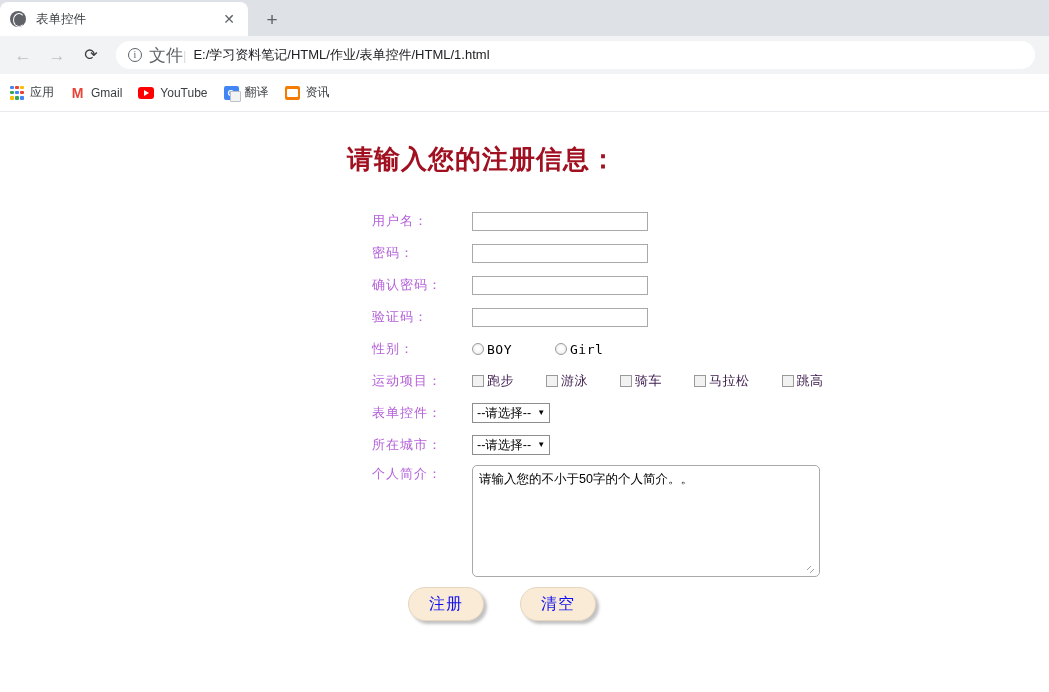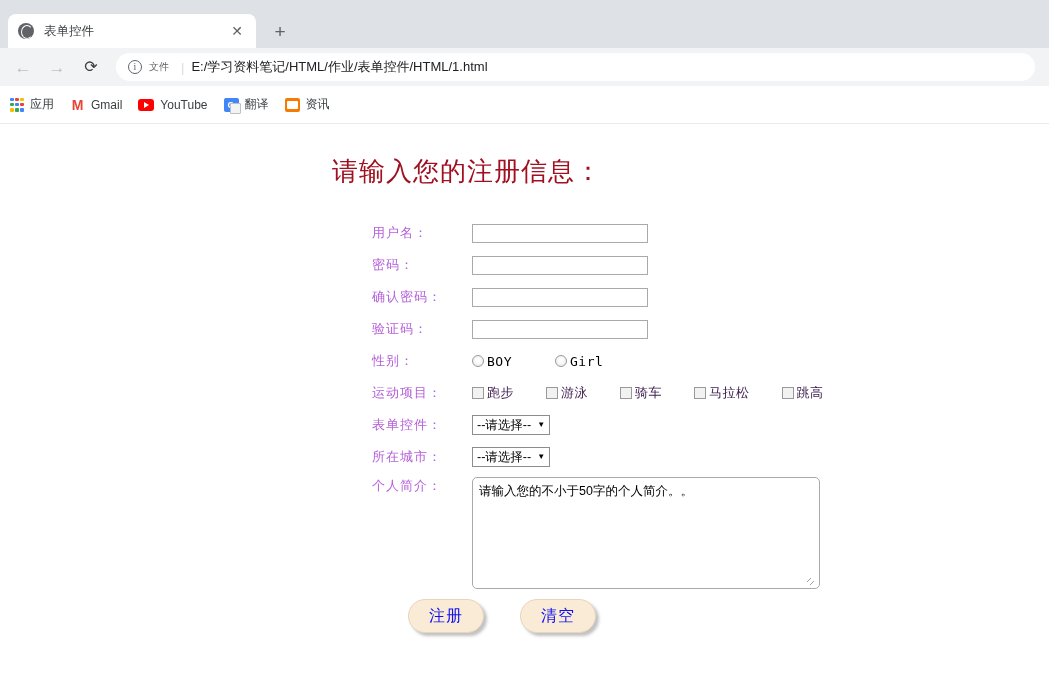--- a/index.html
+++ b/index.html
@@ -8,22 +8,22 @@
     width: 1049px; height: 692px;
     overflow: hidden;
     background: #ffffff;
     font-family: "Liberation Sans", sans-serif;
   }
 
   
   .browser { width: 1049px; height: 692px; position: relative; background: #fff; }
 
   .tabstrip {
-    height: 48px; background: #dee1e6; position: relative;
-    display: flex; align-items: flex-end; padding-left: 8px;
+    height: 36px; background: #dee1e6; position: relative;
+    display: flex; align-items: flex-end; padding-left: 0;
   }
   .tab {
     width: 248px; height: 34px; background: #ffffff;
     border-radius: 8px 8px 0 0; display: flex; align-items: center;
     padding: 0 10px; position: relative;
   }
   .tab-favicon {
     width: 16px; height: 16px; border-radius: 50%;
     background: #5f6368; margin-right: 10px; flex: 0 0 auto;
     position: relative; overflow: hidden;
@@ -65,21 +65,21 @@
     border-radius: 14px; margin-left: 6px; margin-right: 6px;
     display: flex; align-items: center; padding: 0 12px;
     font-size: 13px; color: #202124;
   }
   .info-icon {
     width: 14px; height: 14px; border-radius: 50%;
     border: 1.2px solid #5f6368; color: #5f6368;
     font-size: 10px; line-height: 12px; text-align: center;
     margin-right: 7px; flex: 0 0 auto; font-family: "Liberation Serif", serif;
   }
-  .omnibox-scheme { color: #5f6368; font-size: 10px; margin-right: 12px; }
+  .omnibox-scheme { color: #5f6368; font-size: 17px; margin-right: 0; }
   .omnibox-sep { color: #dadce0; margin-right: 7px; }
   .omnibox-url { color: #202124; font-size: 13px; white-space: nowrap; }
 
   .bookmarks {
     height: 38px; background: #ffffff;
     display: flex; align-items: center; padding: 0 10px;
     border-bottom: 1px solid #e8eaed;
   }
   .bm { display: flex; align-items: center; margin-right: 16px; }
   .bm-label { font-size: 12px; color: #3c4043; margin-left: 6px; white-space: nowrap; }
@@ -123,22 +123,22 @@
     width: 11px; height: 8px; background: #ffffff; border-radius: 1px;
   }
 
   
   .page { position: relative; background: #ffffff; height: 584px; }
 
   .form-wrap { padding-left: 332px; padding-top: 30px; }
 
   h1.heading {
     font-family: "Liberation Serif", serif;
-    font-size: 26px; font-weight: normal; color: #a01020;
-    margin: 0 0 28px 0; letter-spacing: 1px;
+    font-size: 26px; font-weight: bold; color: #a01020;
+    margin: 0 0 28px 15px; letter-spacing: 1px;
   }
 
   .row { display: flex; align-items: center; height: 32px; }
   .row.tall { align-items: flex-start; height: auto; margin-top: 4px; }
 
   .lbl {
     width: 100px; flex: 0 0 100px;
     font-family: "DejaVu Serif", "Liberation Serif", serif;
     font-size: 13px; color: #b45fd8; letter-spacing: 1px;
     white-space: nowrap;

